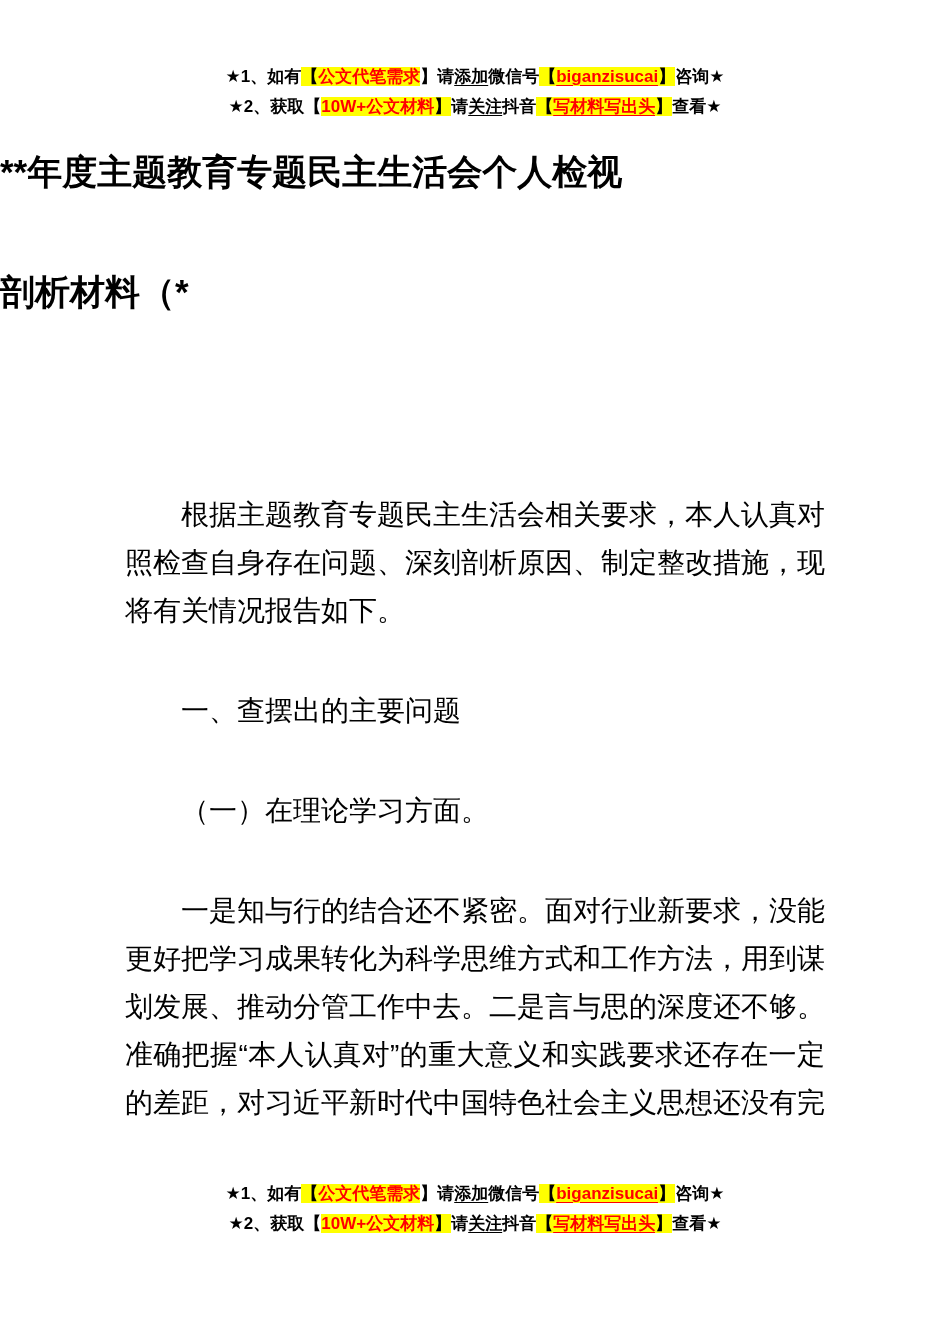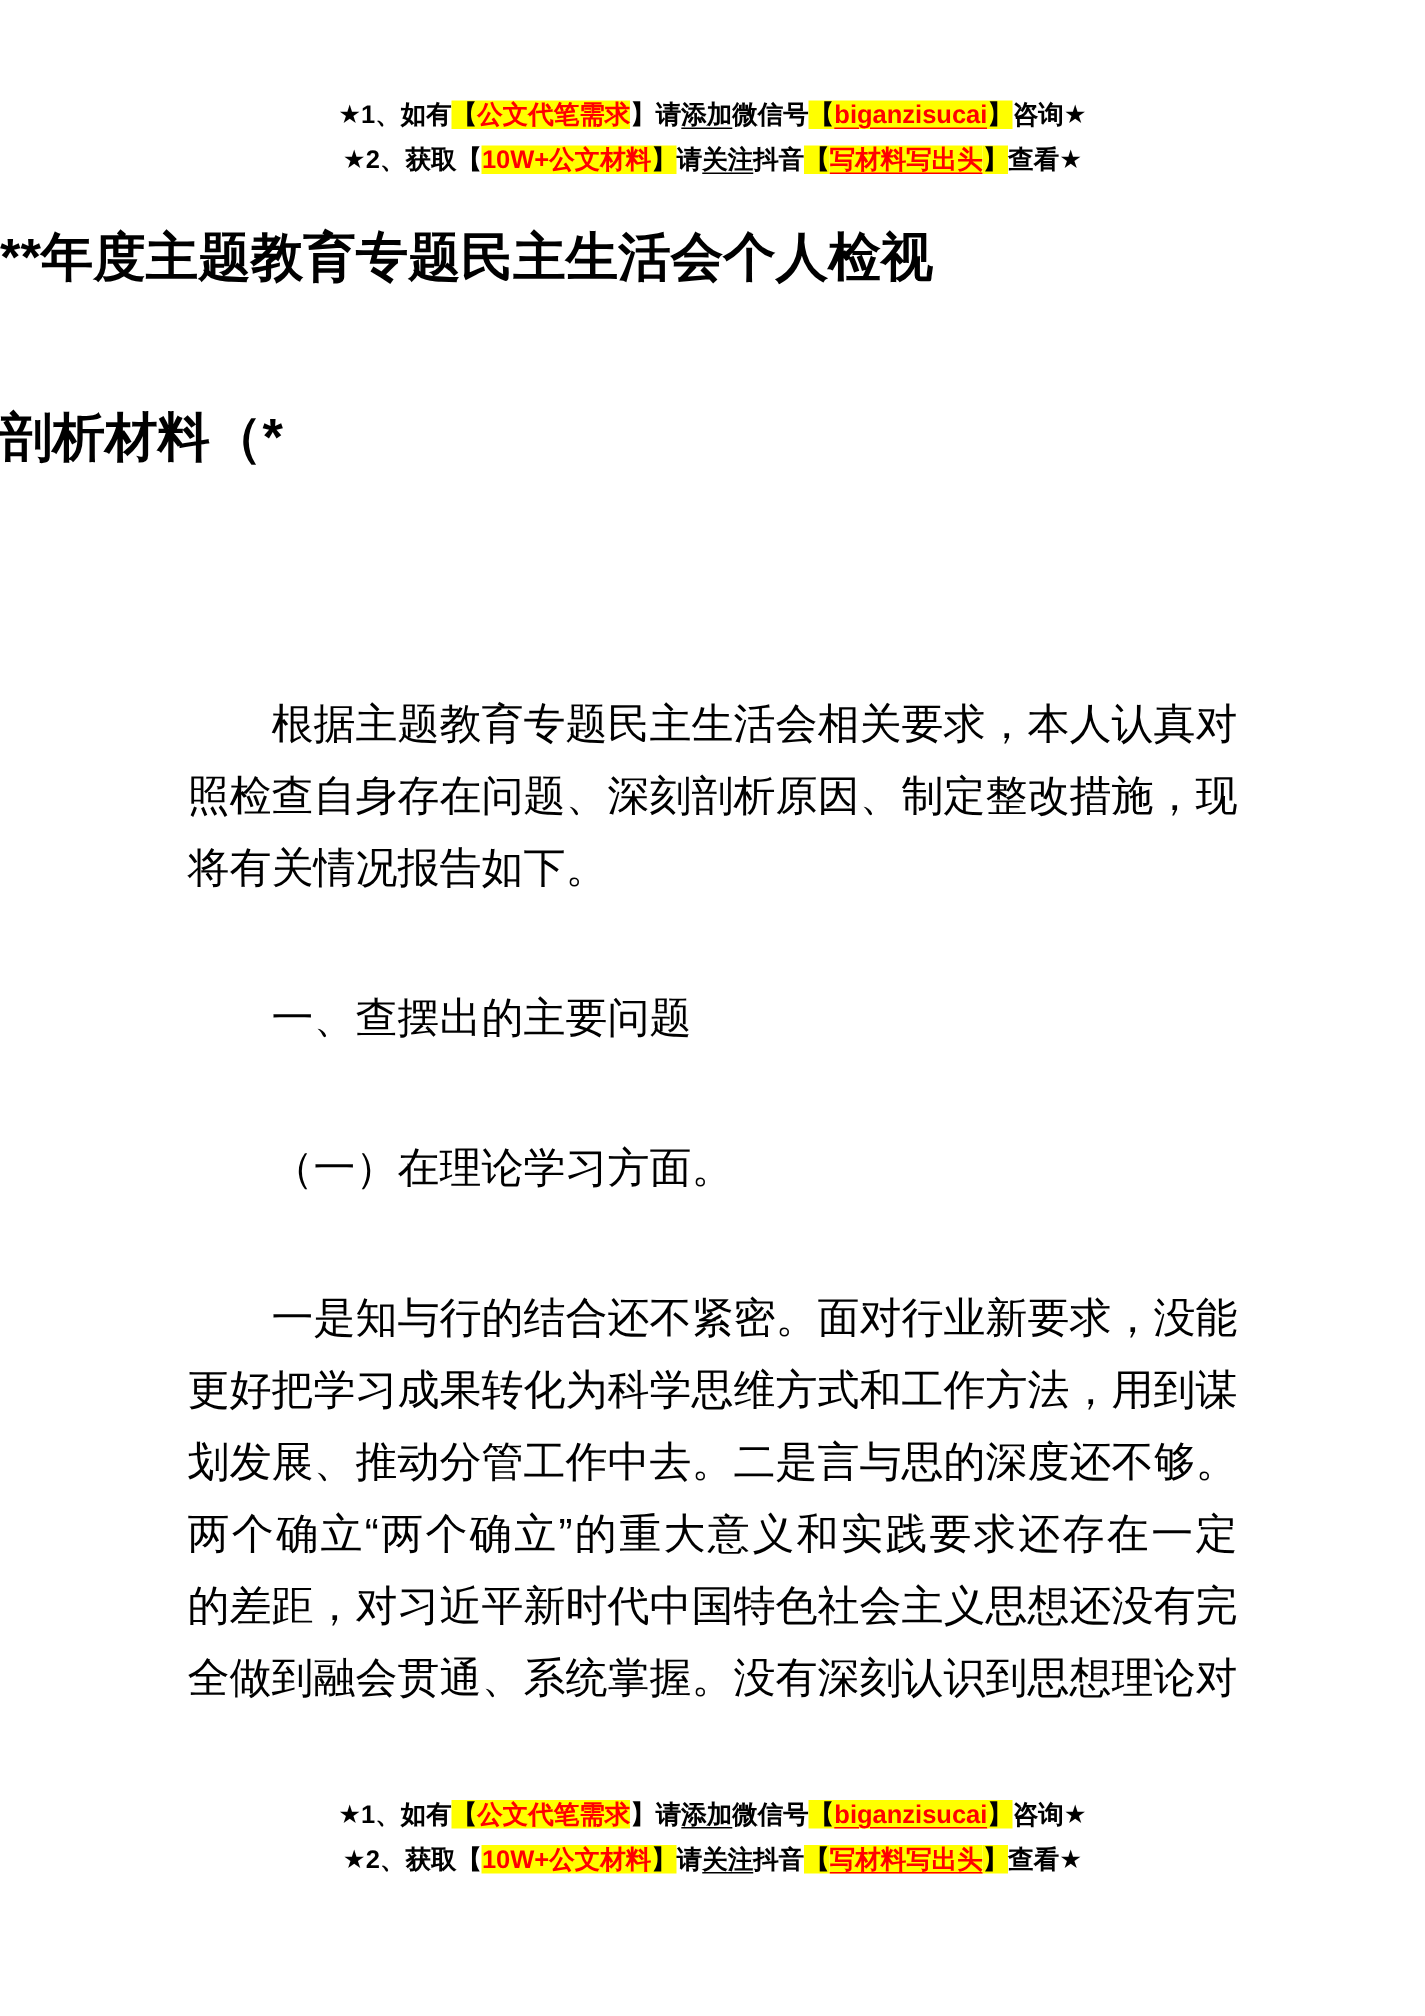--- a/index.html
+++ b/index.html
@@ -36,21 +36,21 @@
 
   
   .content {
     margin: 0 125px;
     padding-top: 107px;
     font-size: 28px;
   }
   .para { margin: 0 0 52px 0; }
   .line { line-height: 48px; }
   .fill { text-align: justify; text-align-last: justify; }
-  .indent { text-indent: 2em; }
+  .indent { text-indent: 2em; margin-top: 32px; }
   .heading {
     line-height: 48px;
     text-indent: 2em;
     margin: 4px 0 52px 0;
     font-weight: normal;
     font-size: 28px;
   }
 </style>
 </head>
 <body>
@@ -80,23 +80,22 @@
     </div>
 
     <div class="heading">一、查摆出的主要问题</div>
 
     <div class="heading">（一）在理论学习方面。</div>
 
     <div class="para">
       <div class="line fill indent">一是知与行的结合还不紧密。面对行业新要求，没能</div>
       <div class="line fill">更好把学习成果转化为科学思维方式和工作方法，用到谋</div>
       <div class="line fill">划发展、推动分管工作中去。二是言与思的深度还不够。</div>
-      <div class="line fill">两个确立“两个确立”的重大意义和实践要求还存在一定</div>
+      <div class="line fill">准确把握“本人认真对”的重大意义和实践要求还存在一定</div>
       <div class="line fill">的差距，对习近平新时代中国特色社会主义思想还没有完</div>
-      <div class="line fill">全做到融会贯通、系统掌握。没有深刻认识到思想理论对</div>
     </div>
 
   </div>
 
   <div class="promo promo-bottom">
     <div>
       <span>★1、如有</span><span class="hl">【</span><span class="red hl">公文代笔需求</span><span>】</span><span>请</span><span class="u">添加</span><span>微信号</span><span class="hl">【</span><span class="red hl ured">biganzisucai</span><span class="hl">】</span><span>咨询★</span>
     </div>
     <div>
       <span>★2、获取</span><span>【</span><span class="red hl">10W+公文材料</span><span class="hl">】</span><span>请</span><span class="u">关注</span><span>抖音</span><span class="hl">【</span><span class="red hl ured">写材料写出头</span><span class="hl">】</span><span>查看★</span>

